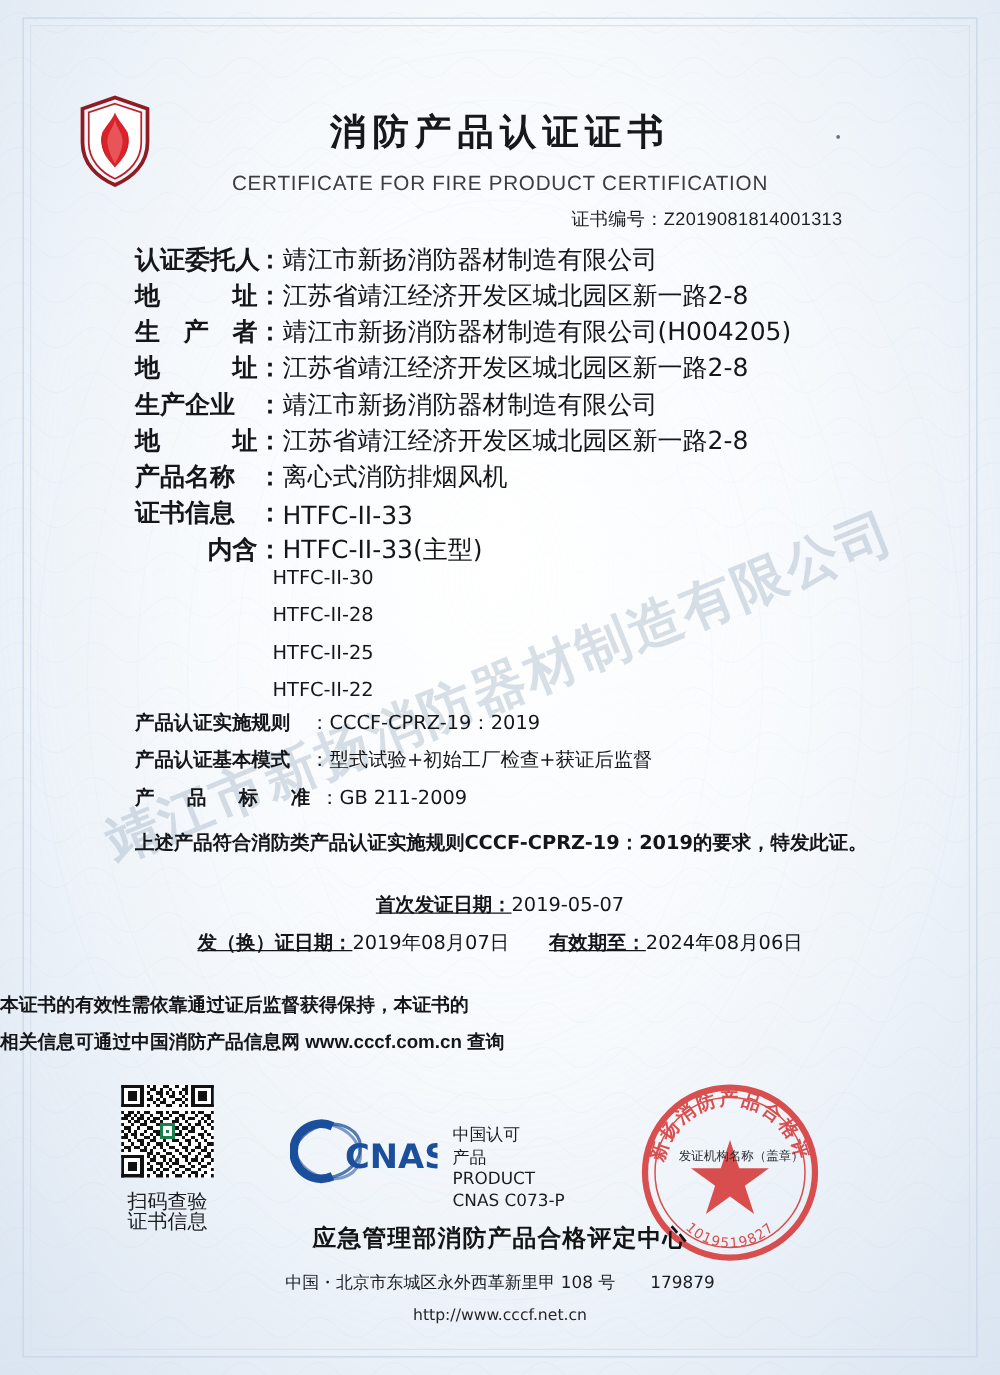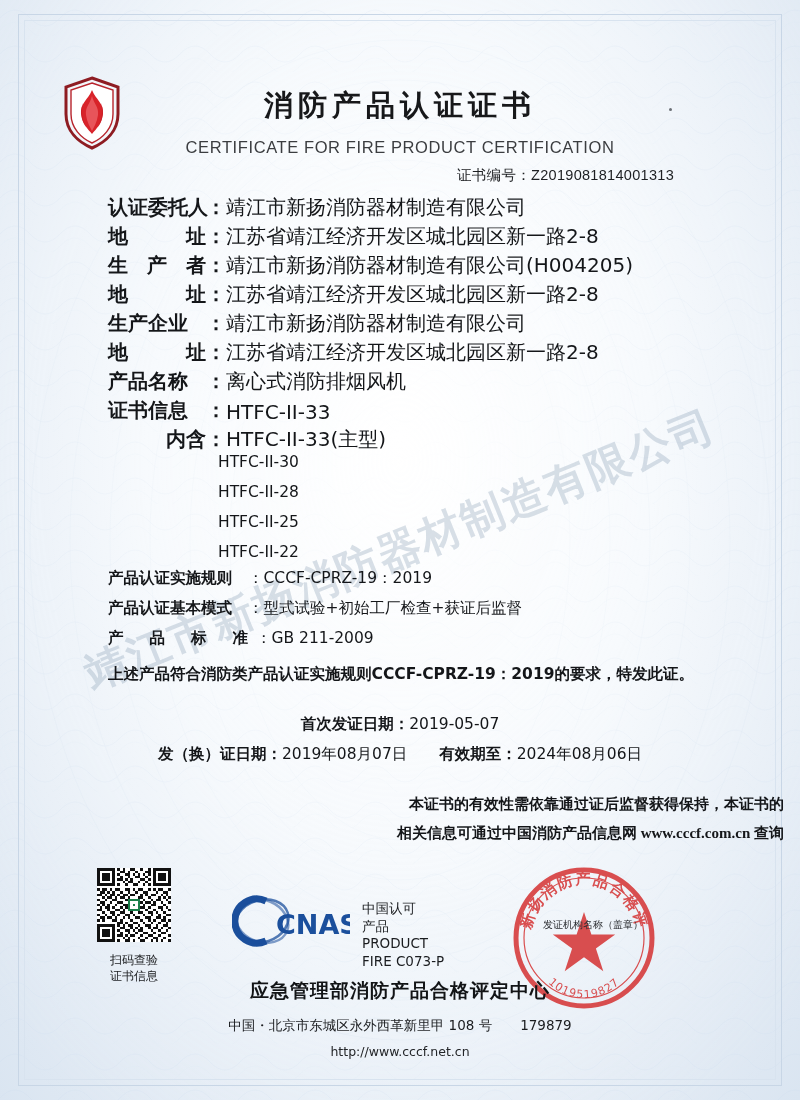--- a/index.html
+++ b/index.html
@@ -202,29 +202,29 @@
     right: 0;
     top: 714px;
     text-align: center;
     font-family: "DejaVu Sans", sans-serif;
   }
   .date-line {
     font-size: 15.5px;
     color: #141619;
     margin-bottom: 9px;
   }
-  .date-line .bold { font-weight: bold; }
+  .date-line .bold { font-weight: bold; text-decoration: underline; }
 
   #notes {
     position: absolute;
     left: 0;
-    right: 16px;
+    right: 4px;
     top: 790px;
-    text-align: right;
-    font-family: Liberation Serif, serif;
+    text-align: left;
+    font-family: Liberation Sans, sans-serif;
     font-size: 15px;
     color: #141619;
     line-height: 29px;
     font-weight: bold;
   }
 
   
   #qr-wrap {
     position: absolute;
     left: 96px;
@@ -233,21 +233,21 @@
     text-align: center;
   }
   #qr {
     width: 74px;
     height: 74px;
     background: #fff;
     image-rendering: pixelated;
   }
   #qr-caption {
     margin-top: 6px;
-    font-size: 12px;
+    font-size: 16px;
     line-height: 16px;
     color: #1a1c1f;
     font-family: "DejaVu Sans", sans-serif;
   }
 
   
   #cnas {
     position: absolute;
     left: 232px;
     top: 872px;
@@ -773,21 +773,21 @@
         </g>
         <ellipse cx="30" cy="30" rx="27" ry="21" fill="none" stroke="#1b4f9c" stroke-width="2.5" opacity="0.75" transform="rotate(-18 30 30)"></ellipse>
         <ellipse cx="30" cy="30" rx="27" ry="21" fill="none" stroke="#1b4f9c" stroke-width="2.5" opacity="0.55" transform="rotate(22 30 30)"></ellipse>
         <text x="44" y="43" font-family="DejaVu Sans, sans-serif" font-size="27" font-weight="bold" fill="#1b4f9c">CNAS</text>
       </svg>
     </div>
     <div id="cnas-text">
       <div>中国认可</div>
       <div>产品</div>
       <div>PRODUCT</div>
-      <div>FIRE C073-P</div>
+      <div>CNAS C073-P</div>
     </div>
   </div>
 
   <svg id="seal" viewBox="0 0 152 152">
     <g opacity="0.82">
       <circle cx="76" cy="76" r="68" fill="none" stroke="#d42a2a" stroke-width="5"></circle>
       <circle cx="76" cy="76" r="60" fill="none" stroke="#d42a2a" stroke-width="1.2"></circle>
       <path id="sealArcTop" d="M 22 76 A 54 54 0 0 1 130 76" fill="none"></path>
       <text font-family="DejaVu Sans, sans-serif" font-size="15" font-weight="bold" fill="#d42a2a" letter-spacing="2">
         <textPath href="#sealArcTop" startOffset="50%" text-anchor="middle">靖江市新扬消防产品合格评定中心</textPath>

